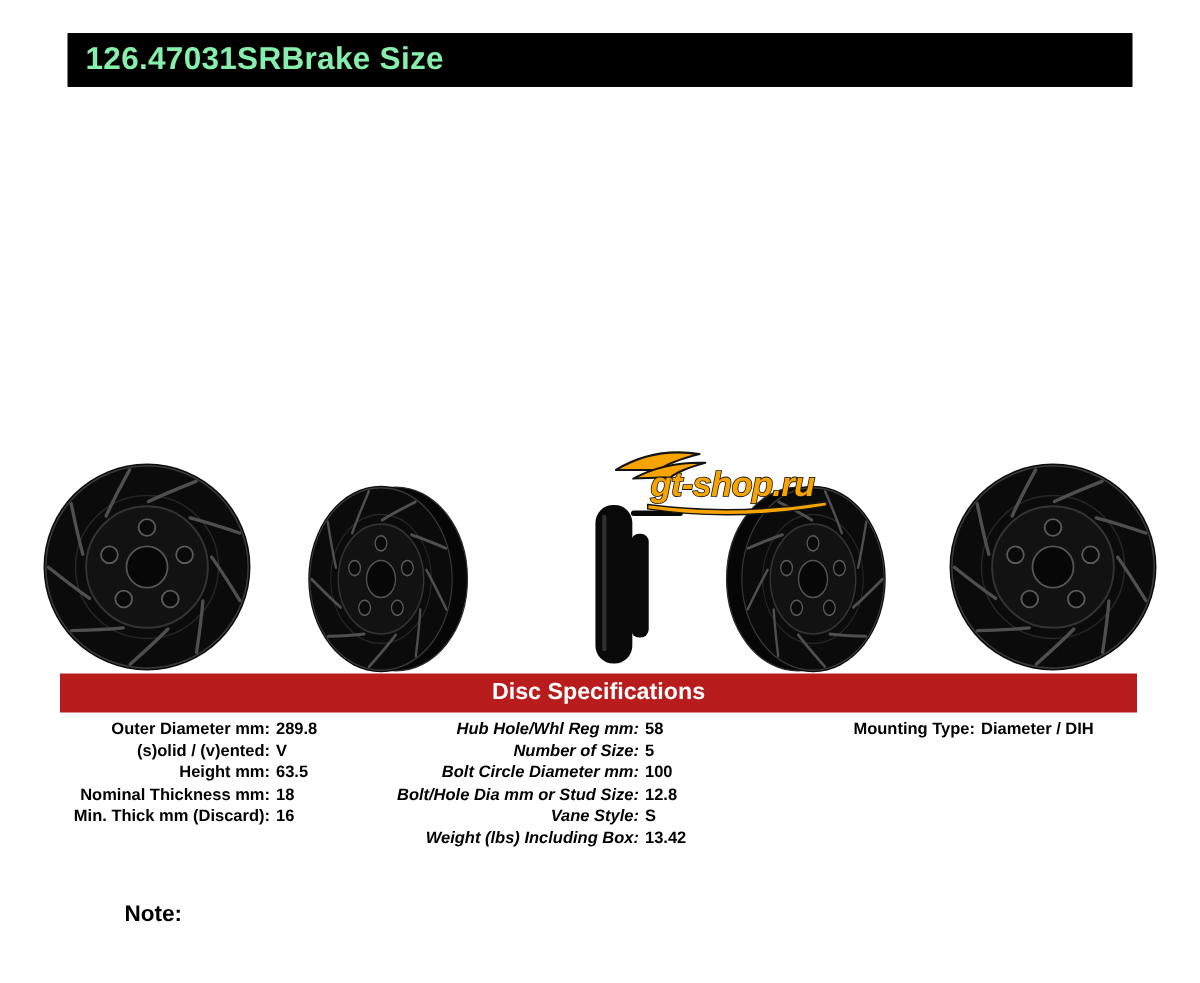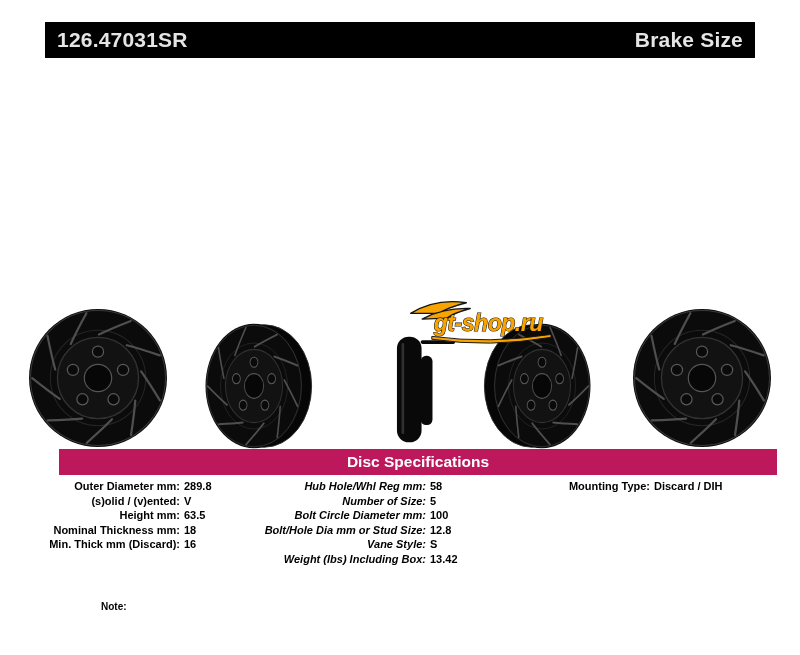--- a/index.html
+++ b/index.html
@@ -2,44 +2,44 @@
 <html><head>
 <meta charset="utf-8">
 <style>
   html,body { margin:0; padding:0; background:#ffffff; }
   .sheet {
     position:relative; width:800px; height:655px; background:#ffffff;
     font-family:"Liberation Sans", sans-serif; overflow:hidden;
   }
   .header-bar {
     position:absolute; left:45px; top:22px; width:710px; height:36px;
-    background:#000; color:#e5e5e5; display:flex; align-items:center;
-    justify-content:space-between; padding:0 12px; box-sizing:border-box;
+    background:#000; color:#86efac; display:flex; align-items:center;
+    padding:0 12px; box-sizing:border-box;
     font-weight:bold; font-size:21px; letter-spacing:0.2px;
   }
   .disc { position:absolute; }
   .disc-1 { left:27px;  top:307px; }
   .disc-2 { left:190px; top:322px; }
   .disc-3 { left:376px; top:330px; }
   .disc-4 { left:478px; top:322px; }
   .disc-5 { left:631px; top:307px; }
   .watermark { position:absolute; left:406px; top:296px; }
   .spec-bar {
     position:absolute; left:40px; top:449px; width:718px; height:26px;
-    background:#be185d; color:#fff; display:flex; align-items:center;
-    justify-content:center; font-weight:bold; font-size:15.5px;margin-left:19px;
+    background:#b91c1c; color:#fff; display:flex; align-items:center;
+    justify-content:center; font-weight:bold; font-size:15.5px;
   }
   .spec-col { position:absolute; top:479px; font-size:11px; font-weight:bold; color:#000; }
   .spec-row { display:flex; line-height:14.5px; white-space:nowrap; }
   .spec-label { text-align:right; }
   .spec-value { margin-left:4px; text-align:left; }
   .col-left  { left:0px;   } .col-left  .spec-label { width:180px; }
   .col-mid   { left:238px; } .col-mid   .spec-label { width:188px;font-style:italic; }
   .col-right { left:535px; } .col-right .spec-label { width:115px; }
-  .note { position:absolute; left:101px; top:601px; font-weight:bold; font-size:10px; color:#000; }
+  .note { position:absolute; left:83px; top:601px; font-weight:bold; font-size:15px; color:#000; }
 </style>
 </head>
 <body>
 
 <div class="sheet">
 
   <svg width="0" height="0" style="position:absolute" aria-hidden="true">
     <defs>
       <g id="g-disc-front">
         <circle cx="70" cy="70" r="68" fill="#0b0b0b"></circle>
@@ -163,19 +163,19 @@
     </div>
     <div class="spec-row">
       <span class="spec-label">Weight (lbs) Including Box:</span>
       <span class="spec-value">13.42</span>
     </div>
   </div>
 
   <div class="spec-col col-right">
     <div class="spec-row">
       <span class="spec-label">Mounting Type:</span>
-      <span class="spec-value">Discard / DIH</span>
+      <span class="spec-value">Diameter / DIH</span>
     </div>
   </div>
 
   <div class="note">Note:</div>
 
 </div>
 
 </body></html>

